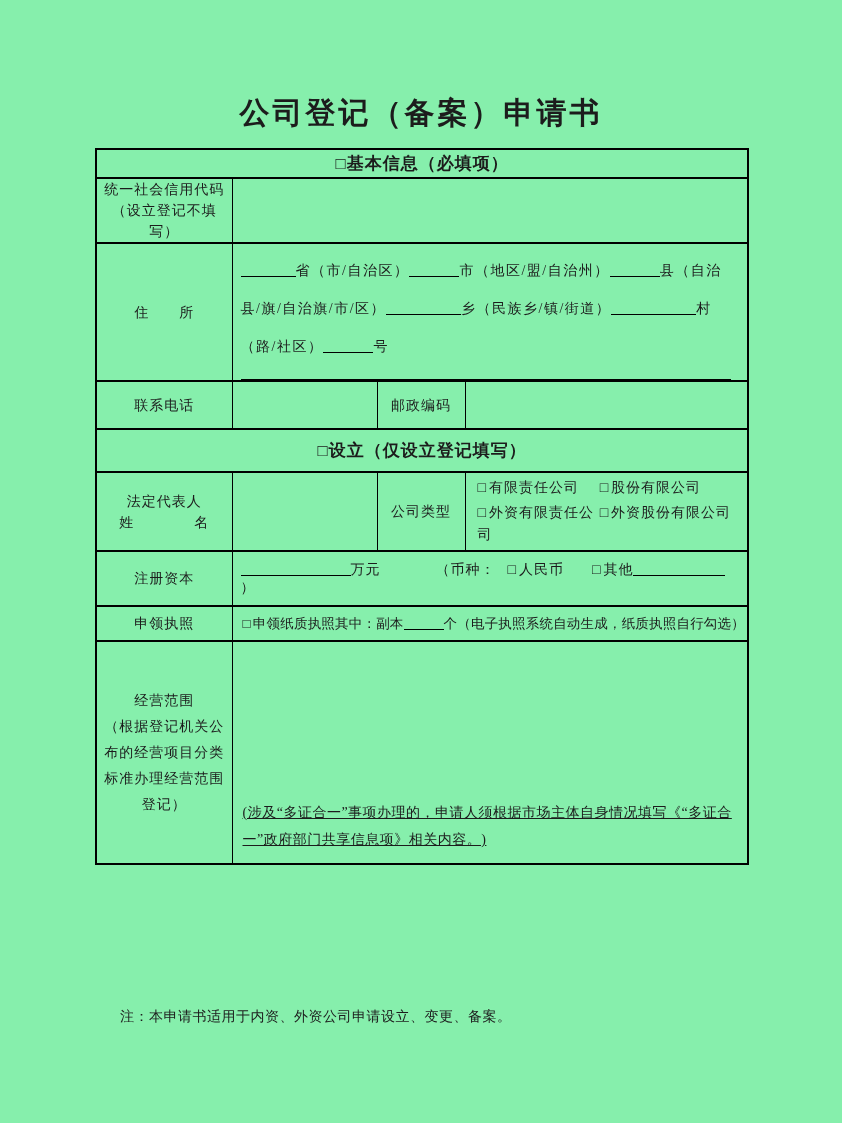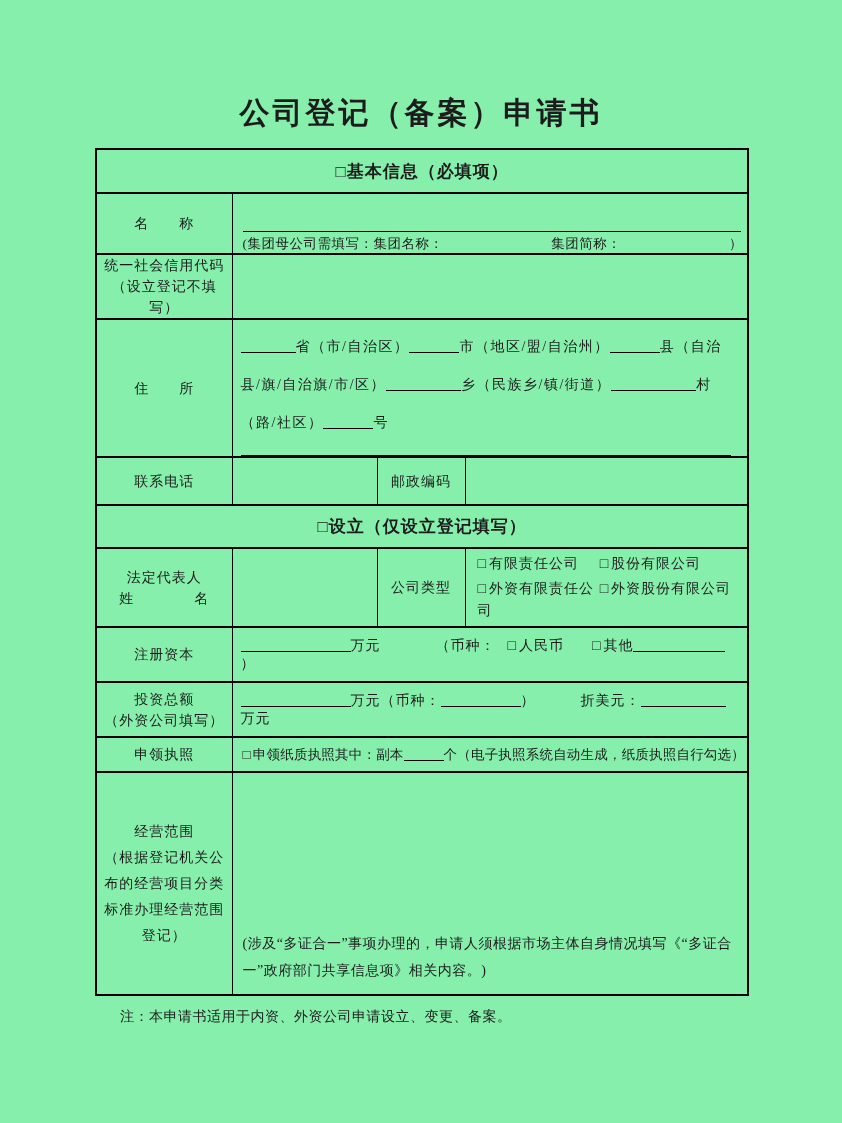--- a/index.html
+++ b/index.html
@@ -18,21 +18,21 @@
     border-collapse:collapse;table-layout:fixed;
     border:2px solid #000;
   }
   td{
     border:1px solid #000;
     border-top-width:2px;border-bottom-width:2px;
     padding:0;vertical-align:middle;
     font-size:14px;letter-spacing:1px;
     overflow:hidden;
   }
-  .rh44{height:44px}.rh60{height:60px}.rh64{height:64px}.rh116{height:116px}
+  .rh44{height:29px}.rh60{height:60px}.rh64{height:64px}.rh116{height:116px}
   .rh48{height:48px}.rh43{height:43px}.rh59{height:59px}.rh42{height:35px}
   .rh45{height:45px}.rh245{height:223px}
   .sec-header{text-align:center;font-weight:bold;font-size:17px;letter-spacing:1px;}
   .lbl{text-align:center;line-height:21px;}
   .pre{white-space:pre-line;}
   .content{padding:8px 8px;}
   
   .bl{display:inline-block;border-bottom:1px solid #000;height:15px;vertical-align:-2px;}
   .w40{width:40px}.w50{width:50px}.w55{width:55px}.w75{width:75px}.w80{width:80px}
   .w85{width:85px}.w92{width:92px}.w100{width:100px}.w110{width:110px}
@@ -53,21 +53,21 @@
   .type-grid{display:grid;grid-template-columns:46% 54%;row-gap:3px;line-height:22px;}
   
   .method-cell{padding-left:34px;line-height:22px;}
   
   .term-cell{display:flex;align-items:center;padding-left:16px;}
   
   .license-cell{white-space:nowrap;font-size:13.5px;letter-spacing:0.2px;padding-left:10px;}
   .ml12{}
   
   .scope-label{line-height:26px;}
-  .scope-cell{vertical-align:bottom;padding:0 10px 10px 10px;}
+  .scope-cell{vertical-align:bottom;padding:0 10px 10px 10px;text-decoration:underline;}
   .scope-note{line-height:27px;font-size:14px;letter-spacing:0.5px;}
   .footnote{position:absolute;left:120px;top:1008px;font-size:14px;letter-spacing:0.5px;}
 </style>
 </head>
 <body>
 
 <div class="page">
 
   <div class="doc-title">公司登记（备案）申请书</div>
 
@@ -77,33 +77,20 @@
         <col style="width:145px">
         <col style="width:88px">
         <col style="width:283px">
     </colgroup>
 
     <tbody>
         <tr class="rh44">
       <td colspan="4" class="sec-header">□基本信息（必填项）</td>
     </tr>
 
-    <tr class="rh60">
-      <td class="lbl">名　　称</td>
-      <td colspan="3" class="name-cell">
-        <div class="name-top"></div>
-        <div class="name-note">
-          <span>(集团母公司需填写：集团名称：</span>
-          <span class="flex1"></span>
-          <span>集团简称：</span>
-          <span class="flex1"></span>
-          <span>）</span>
-        </div>
-      </td>
-    </tr>
 
     <tr class="rh64">
       <td class="lbl pre">统一社会信用代码
 （设立登记不填
 写）</td>
       <td colspan="3" class="content"></td>
     </tr>
 
     <tr class="rh116">
       <td class="lbl">住　　所</td>
@@ -141,27 +128,20 @@
       </td>
     </tr>
 
     <tr class="rh42">
       <td class="lbl">注册资本</td>
       <td colspan="3" class="content">
         <span class="bl w110"></span><span>万元</span><span class="sp sp55"></span><span>（币种：</span><span class="sp sp12"></span><span class="cb">□</span><span>人民币</span><span class="sp sp28"></span><span class="cb">□</span><span>其他</span><span class="bl w92"></span><span>）</span>
       </td>
     </tr>
 
-    <tr class="rh45">
-      <td class="lbl pre">投资总额
-（外资公司填写）</td>
-      <td colspan="3" class="content">
-        <span class="bl w110"></span><span>万元（币种：</span><span class="bl w80"></span><span>）</span><span class="sp sp45"></span><span>折美元：</span><span class="bl w85"></span><span>万元</span>
-      </td>
-    </tr>
 
 
     <tr class="rh42">
       <td class="lbl">申领执照</td>
       <td colspan="3" class="license-cell">
         <span class="cb">□</span><span>申领纸质执照</span><span class="ml12">其中：副本</span><span class="bl w40"></span><span>个（电子执照系统自动生成，纸质执照自行勾选）</span>
       </td>
     </tr>
 
     <tr class="rh245">

